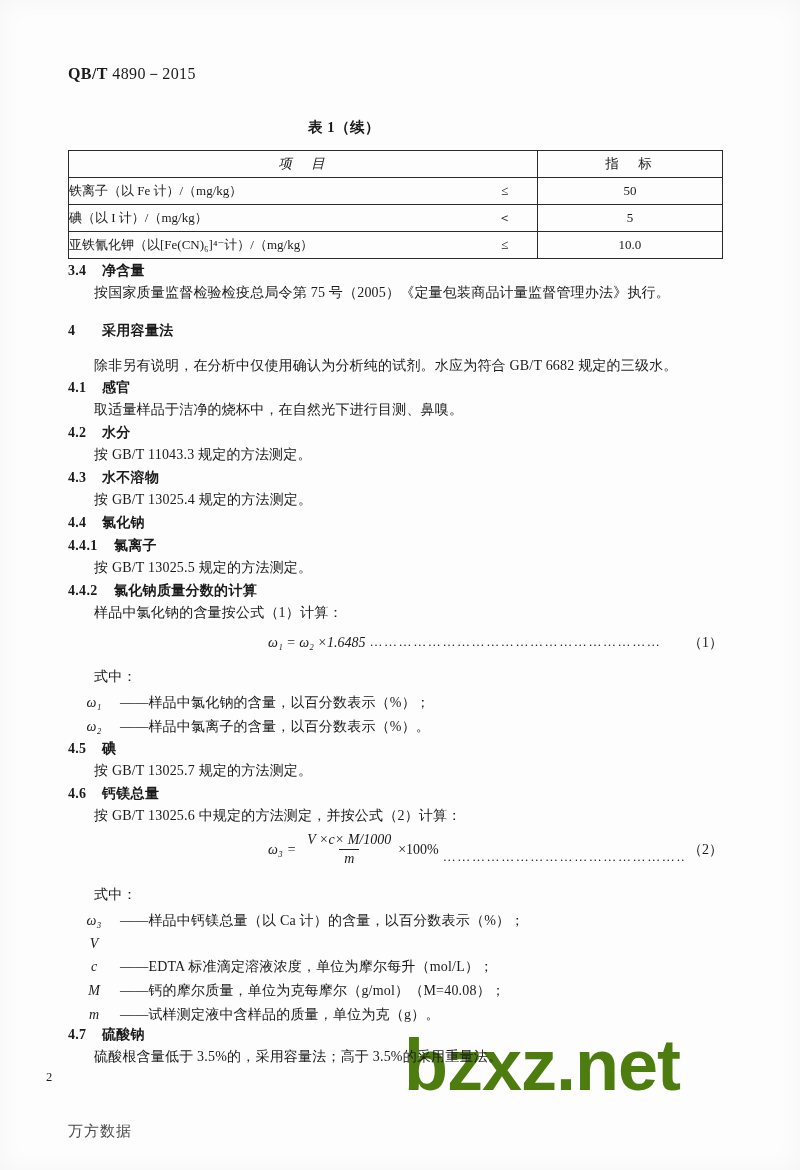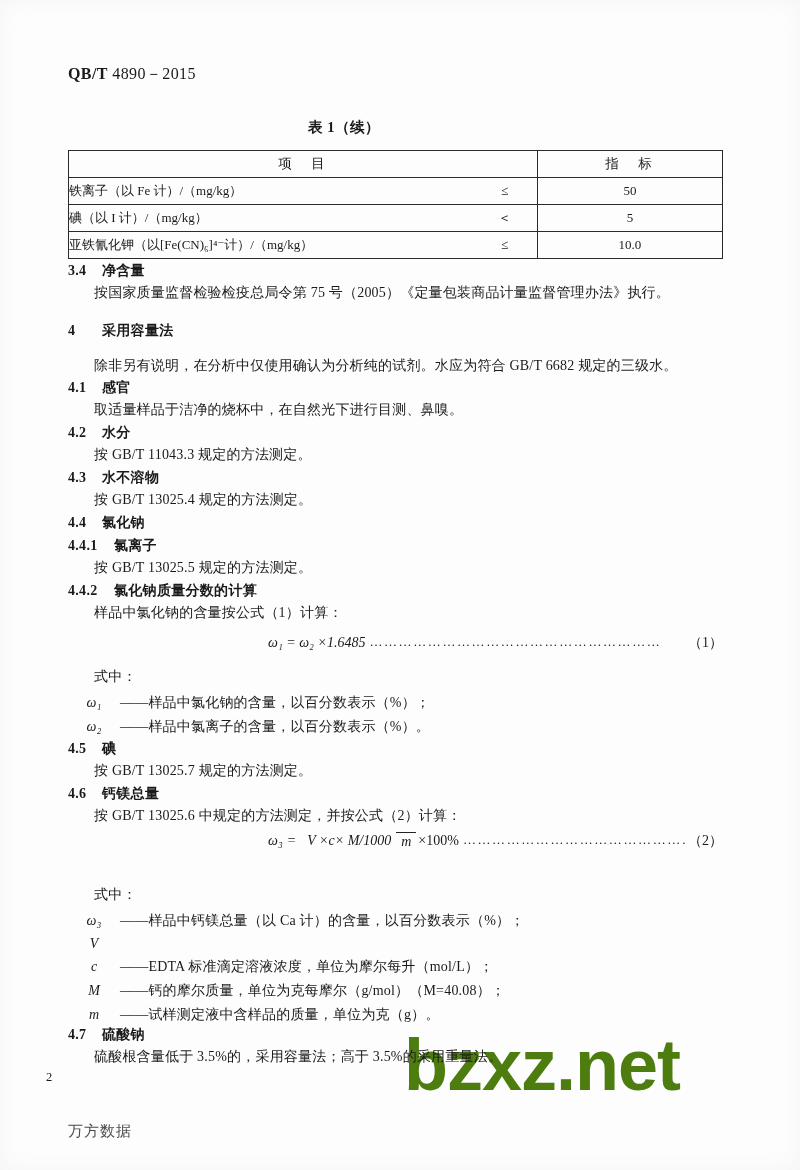--- a/index.html
+++ b/index.html
@@ -101,21 +101,21 @@
   .cell-op {
     text-align: center;
     border-left: none !important;
     width: 65px;
     font-size: 13px;
   }
   .cell-val {
     text-align: center;
     width: 185px;
   }
-  .head-item { width: 470px; }
+  .head-item { width: 470px; font-style: italic; }
   .head-val  { width: 185px; }
 
   
   .blk { position: absolute; left: 68px; }
   .heading {
     font-weight: bold;
     font-size: 14px;
     letter-spacing: 0.3px;
     white-space: nowrap;
   }
@@ -156,21 +156,21 @@
     font-size: 13px;
     margin: 0 2px 0 4px;
     align-self: flex-end;
     padding-bottom: 2px;
   }
   .eqno { white-space: nowrap; font-size: 14px; }
 
   
   .frac {
     display: inline-flex;
-    flex-direction: row;
+    flex-direction: column;
     align-items: center;
     vertical-align: middle;
     margin: 0 2px;
   }
   .frac .numer { padding: 0 5px 1px 5px; }
   .frac .denom { padding: 1px 5px 0 5px; border-top: 1px solid #222; }
 
   
   .deflist { position: absolute; left: 68px; font-size: 14px; }
   .defrow {

